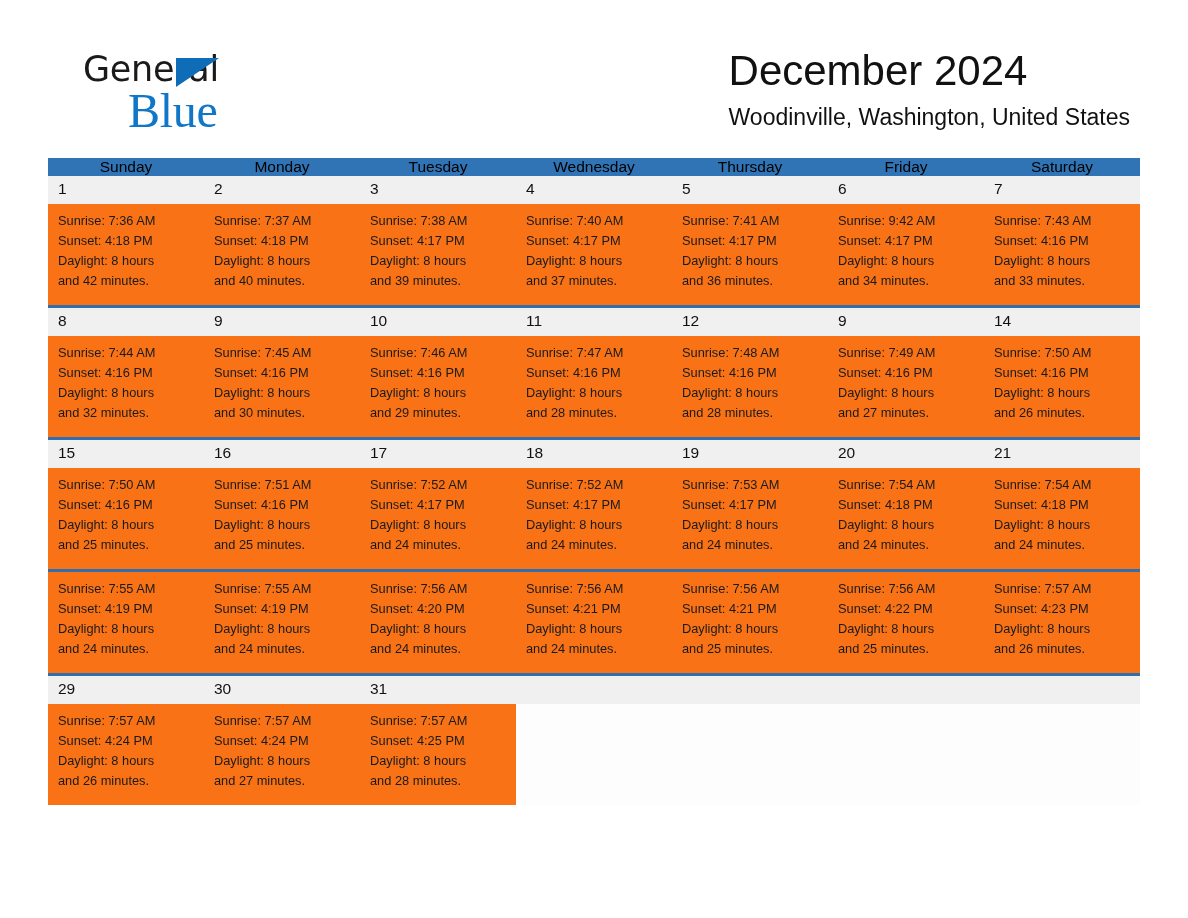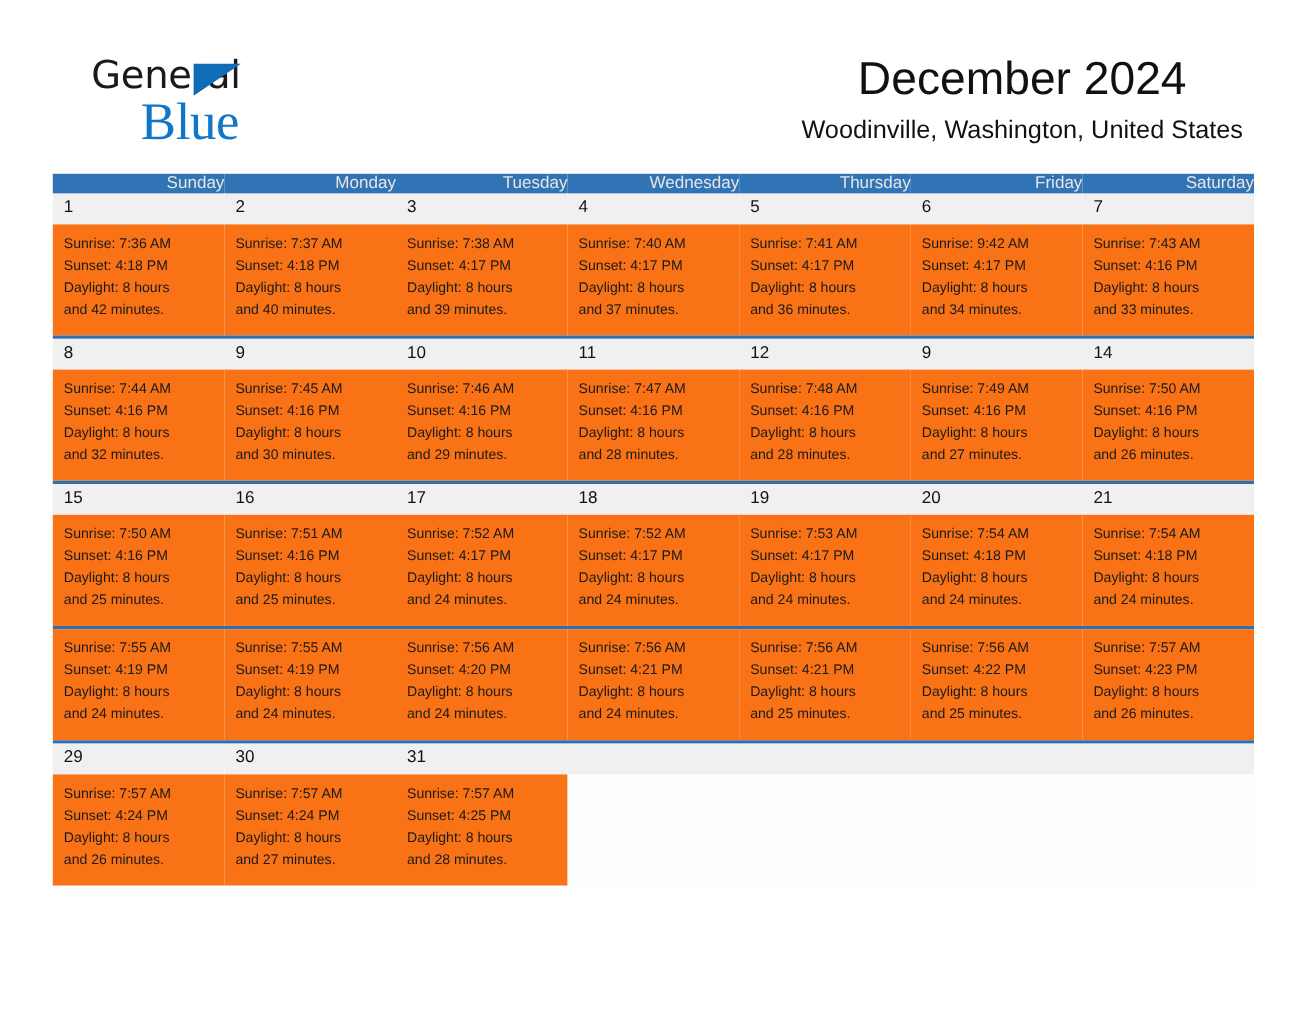--- a/index.html
+++ b/index.html
@@ -61,21 +61,21 @@
     letter-spacing: -0.3px;
     color: #0f76c8;
     font-family: Liberation Serif, serif;
     line-height: 1;
   }
 
   .title-block {
     position: absolute;
     right: 58px;
     top: 48px;
-    text-align: center;
+    text-align: left;
   }
   .month-year {
     font-size: 42px;
     font-weight: normal;
     color: #111111;
     line-height: 1.08;
     letter-spacing: 0px;
   }
   .location {
     font-size: 23px;
@@ -95,24 +95,24 @@
     table-layout: fixed;
   }
   .calendar th,
   .calendar td {
     padding: 0;
     margin: 0;
     vertical-align: top;
   }
   thead th {
     background: #3174b6;
-    color: #e5e5e5;
+    color: #000000;
     font-size: 15.5px;
     font-weight: normal;
-    text-align: right;
+    text-align: center;
     padding: 7px 0 8px 10px;
     height: 17px;
   }
 
   tr.week-sep td {
     height: 3px;
     padding: 0;
     background: #2f6fae;
   }
 

